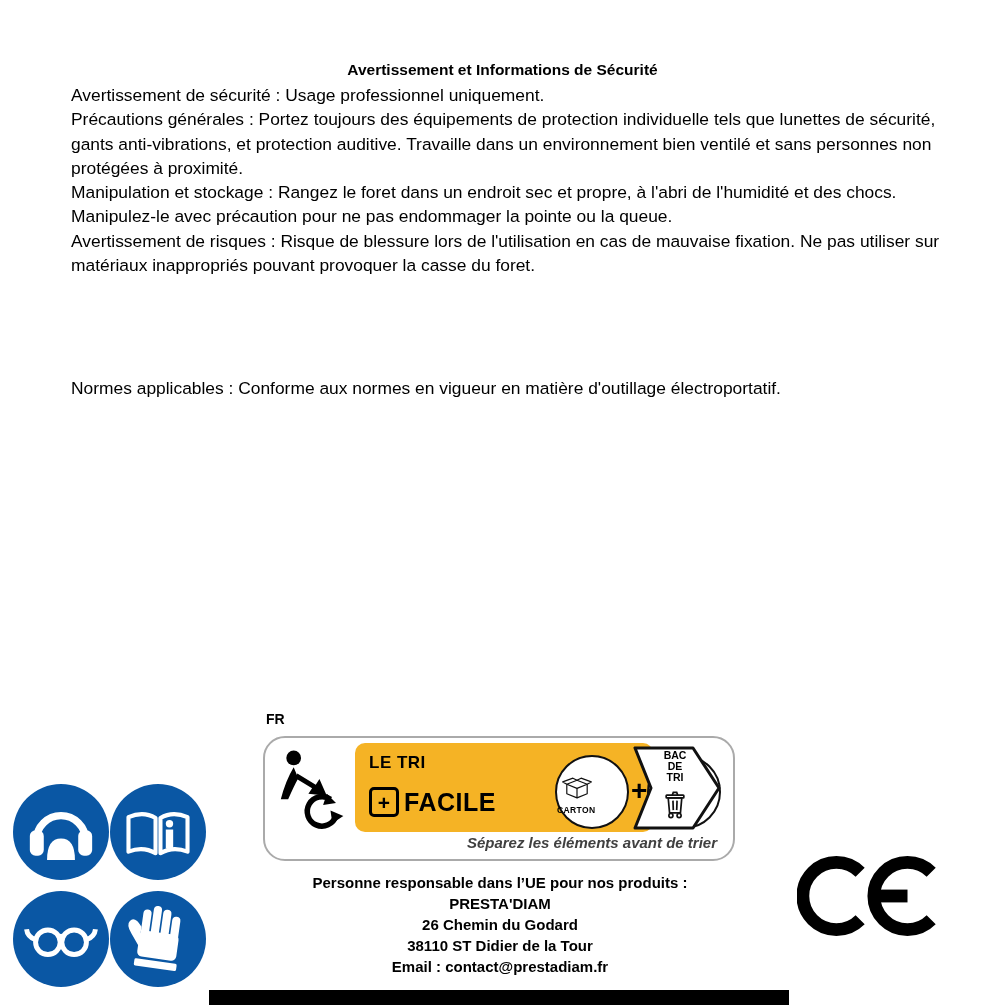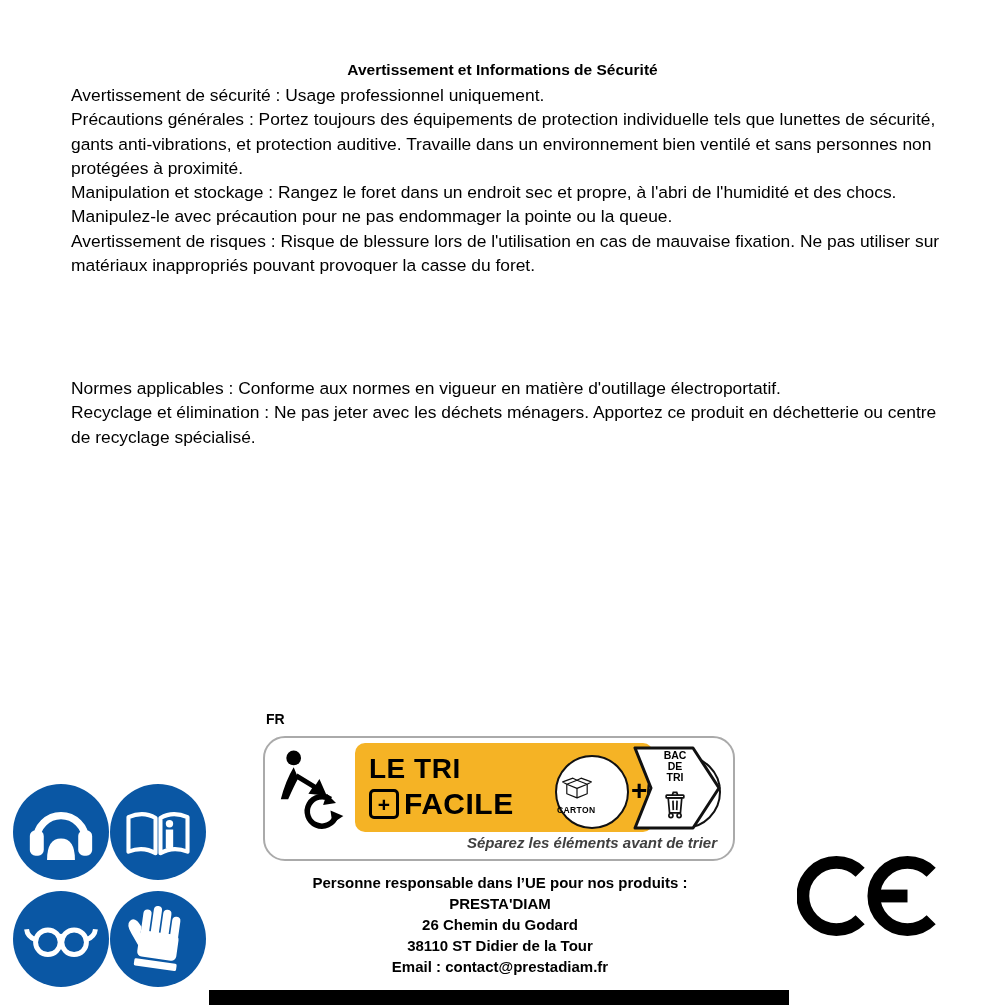--- a/index.html
+++ b/index.html
@@ -31,28 +31,28 @@
   .fr-label{position:absolute;left:266px;top:711px;font-size:14px;font-weight:bold;}
   .banner{
     position:absolute;left:263px;top:736px;width:468px;height:121px;
     background:#fff;border:2px solid #aaa;border-radius:22px;
   }
   .triman{position:absolute;left:6px;top:8px;width:84px;height:92px;}
   .yellow{
     position:absolute;left:90px;top:5px;width:298px;height:89px;
     background:#f5b325;border-radius:10px;
   }
-  .letri{position:absolute;left:14px;top:10px;font-size:28px;font-weight:800;letter-spacing:.5px;}
+  .letri{position:absolute;left:14px;top:10px;font-size:17px;font-weight:800;letter-spacing:.5px;}
   .facile-row{position:absolute;left:14px;top:44px;display:flex;align-items:center;gap:5px;}
   .plus-box{
     width:24px;height:24px;border:3px solid #000;border-radius:5px;
     display:flex;align-items:center;justify-content:center;
     font-size:21px;font-weight:800;line-height:1;
   }
-  .facile{font-size:30px;font-weight:800;letter-spacing:.5px;}
+  .facile{font-size:25px;font-weight:800;letter-spacing:.5px;}
   .mat-circle{
     position:absolute;top:12px;width:74px;height:74px;border-radius:50%;
     background:#fff;border:2.5px solid #111;box-sizing:border-box;
     display:flex;flex-direction:column;align-items:flex-start;justify-content:center;
   }
   .mc1{left:200px;} .mc2{left:292px;}
   .mat-circle .glyph{font-family:"DejaVu Sans",sans-serif;font-size:32px;line-height:1;color:#111;}
   .mat-circle svg{width:40px;height:34px;}
   .mat-label{font-size:8.5px;font-weight:bold;letter-spacing:.4px;margin-top:1px;}
   .bin-arrow{position:absolute;left:368px;top:8px;width:88px;height:84px;}
@@ -87,21 +87,20 @@
 
   <div class="bodytext p1">
     <div>Avertissement de sécurité : Usage professionnel uniquement.</div>
     <div>Précautions générales : Portez toujours des équipements de protection individuelle tels que lunettes de sécurité, gants anti-vibrations, et protection auditive. Travaille dans un environnement bien ventilé et sans personnes non protégées à proximité.</div>
     <div>Manipulation et stockage : Rangez le foret dans un endroit sec et propre, à l'abri de l'humidité et des chocs. Manipulez-le avec précaution pour ne pas endommager la pointe ou la queue.</div>
     <div>Avertissement de risques : Risque de blessure lors de l'utilisation en cas de mauvaise fixation. Ne pas utiliser sur matériaux inappropriés pouvant provoquer la casse du foret.</div>
   </div>
 
   <div class="bodytext p2">
     <div>Normes applicables : Conforme aux normes en vigueur en matière d'outillage électroportatif.</div>
-    <div>Recyclage et élimination : Ne pas jeter avec les déchets ménagers. Apportez ce produit en déchetterie ou centre de recyclage spécialisé.</div>
   </div>
 
   <div class="icon-grid">
     <div class="blue-circle bc1">
       <svg viewBox="0 0 100 100" aria-hidden="true">
         <path d="M20 60 A 30 30 0 0 1 80 60" stroke="#fff" stroke-width="9" fill="none"></path>
         <rect x="12" y="48" width="17" height="31" rx="7" fill="#fff"></rect>
         <rect x="71" y="48" width="17" height="31" rx="7" fill="#fff"></rect>
         <path d="M33 84 Q33 58 50 58 Q67 58 67 84 Z" fill="#fff"></path>
       </svg>

